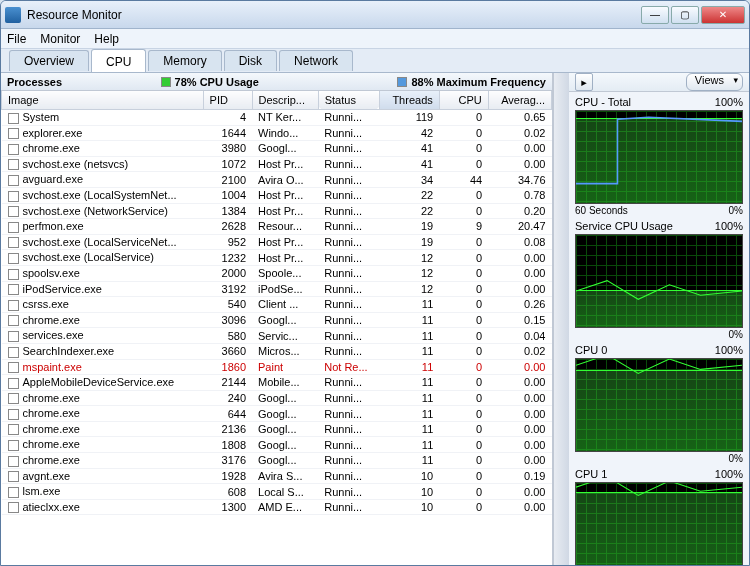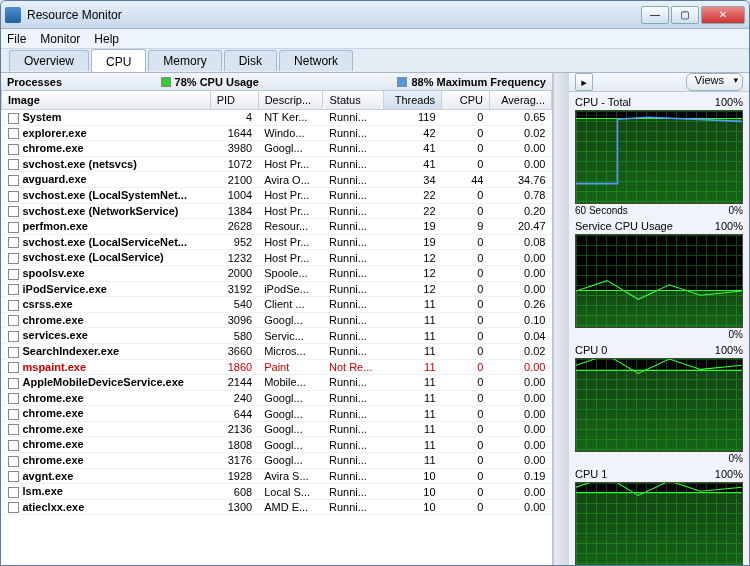--- a/index.html
+++ b/index.html
@@ -51,21 +51,21 @@
   .views-btn { height:18px;border:1px solid #a0b0c4;background:linear-gradient(#fff,#e0e8f0);border-radius:6px;padding:0 18px 0 8px;position:relative;font-size:11px; }
   .views-btn::after { content:"▾";position:absolute;right:4px;top:1px;font-size:9px; }
   .chart-block { margin:4px 6px; }
   .chart-title { display:flex;justify-content:space-between;font-size:11px;margin-bottom:2px; }
   .chart { height:94px;background:#000;border:1px solid #444;position:relative;overflow:hidden; }
   .grid { position:absolute;inset:0;background-image:linear-gradient(#0a4a0a 1px,transparent 1px),linear-gradient(90deg,#0a4a0a 1px,transparent 1px);background-size:10px 10px; }
   .fill { position:absolute;bottom:0;left:0;right:0;background:linear-gradient(rgba(60,200,60,.35),rgba(40,180,40,.55));border-top:1px solid #3f3; }
   .line { position:absolute;inset:0; }
   .chart-foot { display:flex;justify-content:space-between;font-size:10px;margin-top:1px; }
   .scrollbar { width:16px;background:linear-gradient(90deg,#e8ecf2,#d0d8e4);border-left:1px solid #c0c8d4; }
-  .col-image{width:160px;font-weight:bold;} .col-pid{width:44px;} .col-desc{width:54px;} .col-status{width:48px;border-radius:7px;} .col-thr{width:52px;} .col-cpu{width:44px;} .col-avg{width:56px;}
+  .col-image{width:160px;} .col-pid{width:44px;} .col-desc{width:54px;} .col-status{width:48px;border-radius:7px;} .col-thr{width:52px;} .col-cpu{width:44px;} .col-avg{width:56px;}
 </style>
 </head>
 <body>
 
 <div class="titlebar">
   <div class="app-icon"></div>
   <div class="title">Resource Monitor</div>
   <div class="winbtns">
     <div class="winbtn">—</div>
     <div class="winbtn">▢</div>
@@ -227,21 +227,21 @@
               <td class="col-cpu num">0</td>
               <td class="col-avg num">0.26</td>
             </tr>
             <tr>
               <td class="col-image"><span class="chk"></span>chrome.exe</td>
               <td class="col-pid num">3096</td>
               <td class="col-desc">Googl...</td>
               <td class="col-status">Runni...</td>
               <td class="col-thr num">11</td>
               <td class="col-cpu num">0</td>
-              <td class="col-avg num">0.10</td>
+              <td class="col-avg num">0.15</td>
             </tr>
             <tr>
               <td class="col-image"><span class="chk"></span>services.exe</td>
               <td class="col-pid num">580</td>
               <td class="col-desc">Servic...</td>
               <td class="col-status">Runni...</td>
               <td class="col-thr num">11</td>
               <td class="col-cpu num">0</td>
               <td class="col-avg num">0.04</td>
             </tr>

